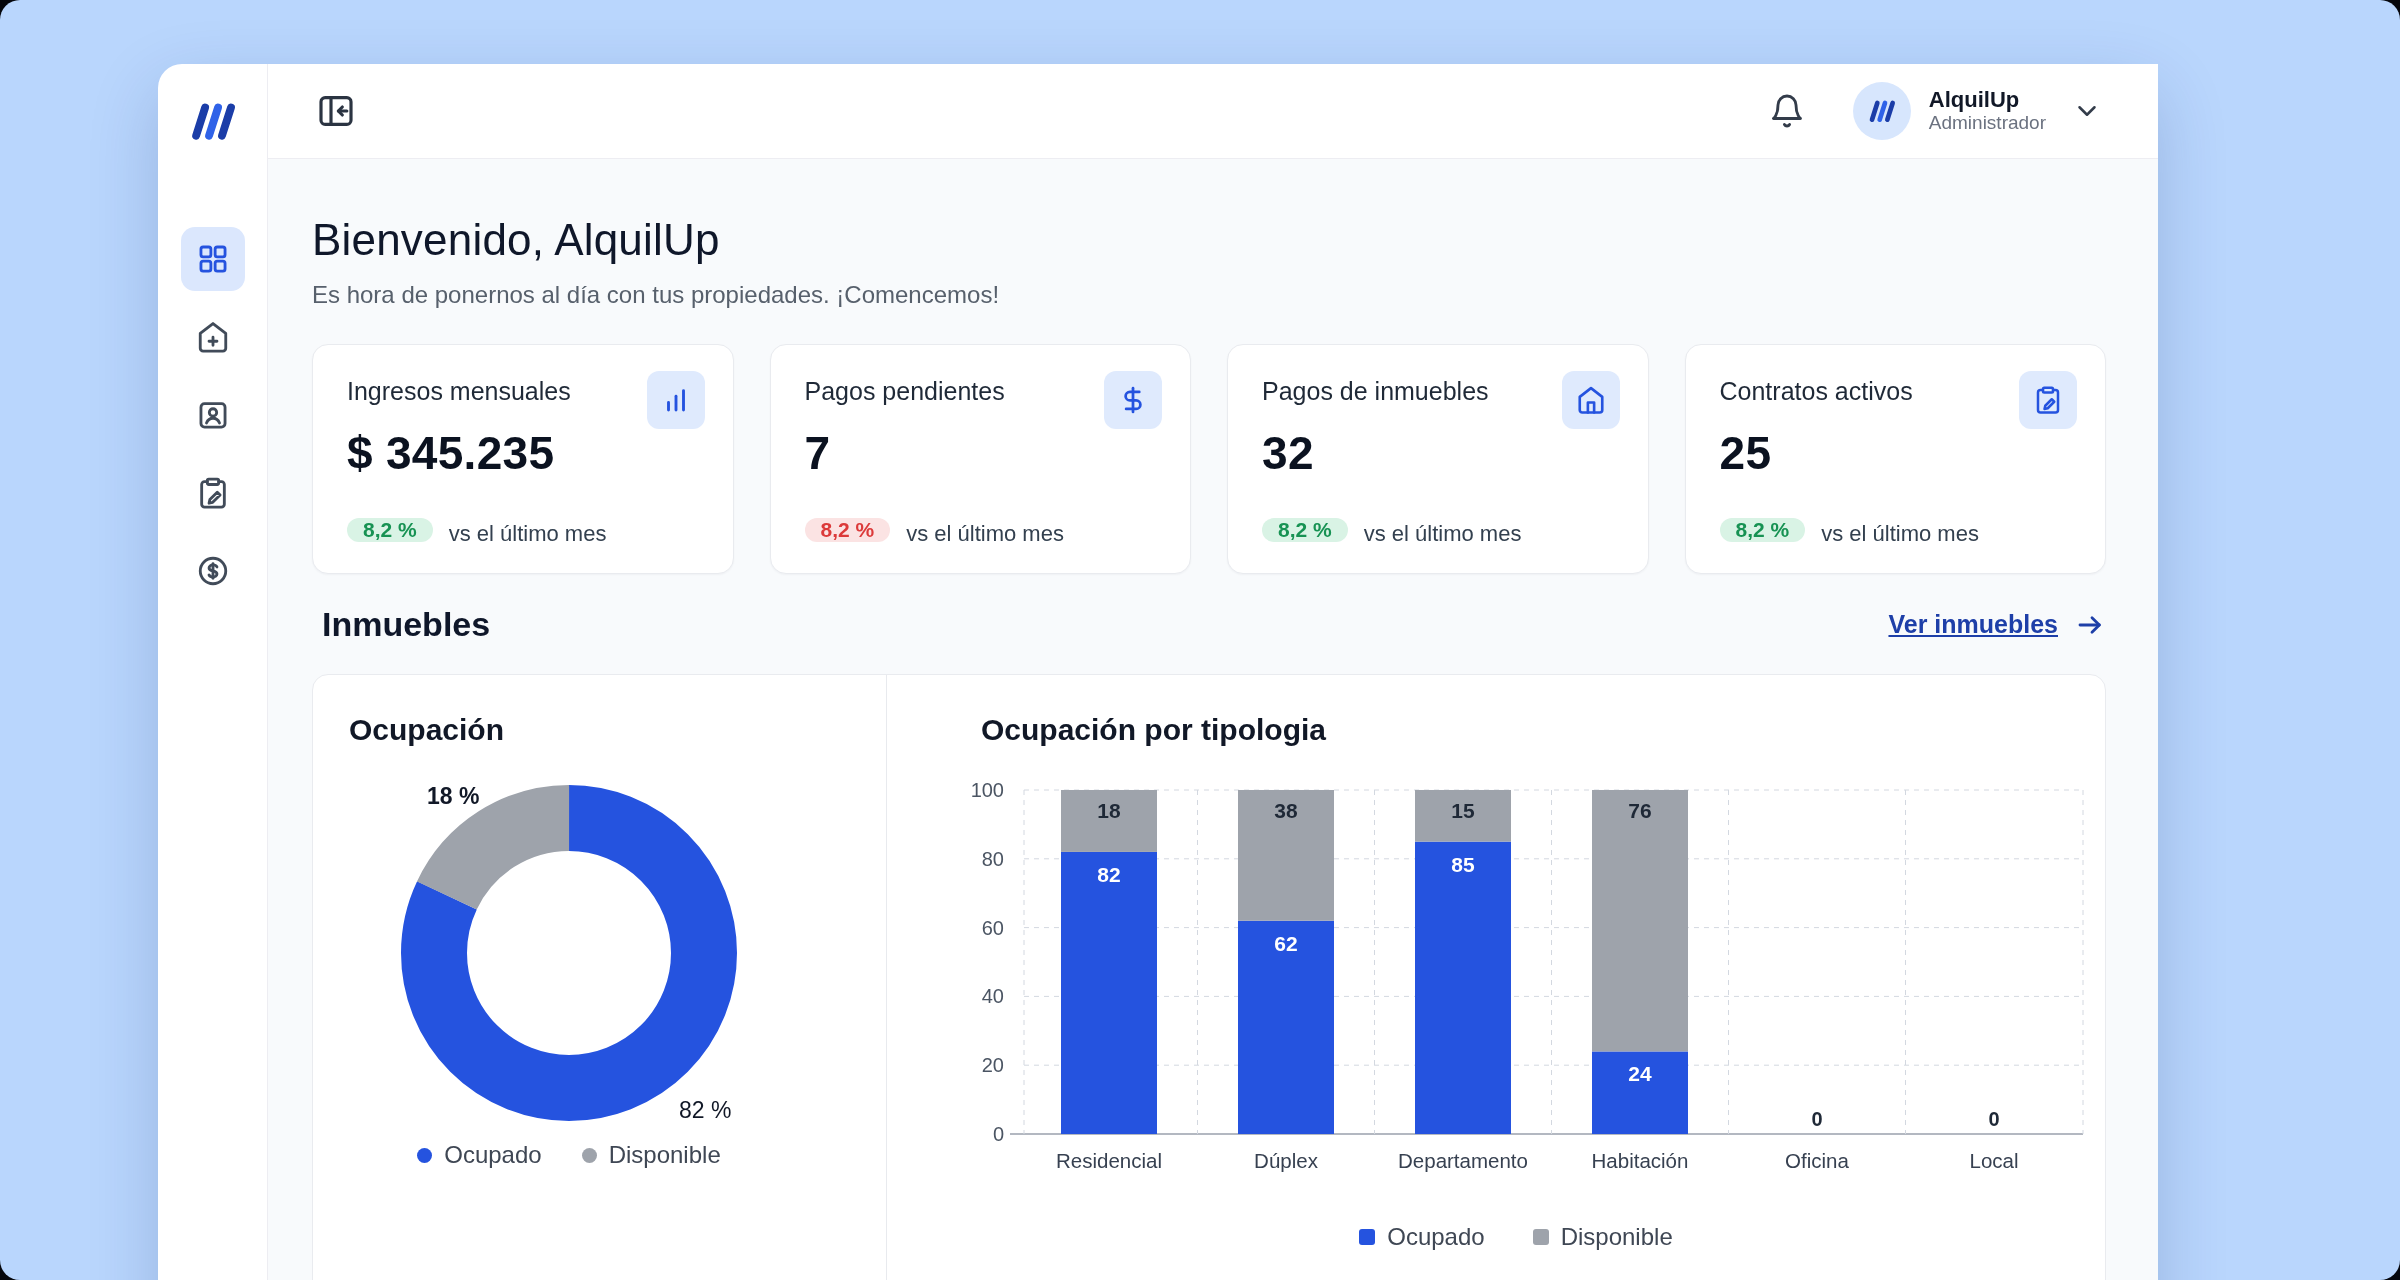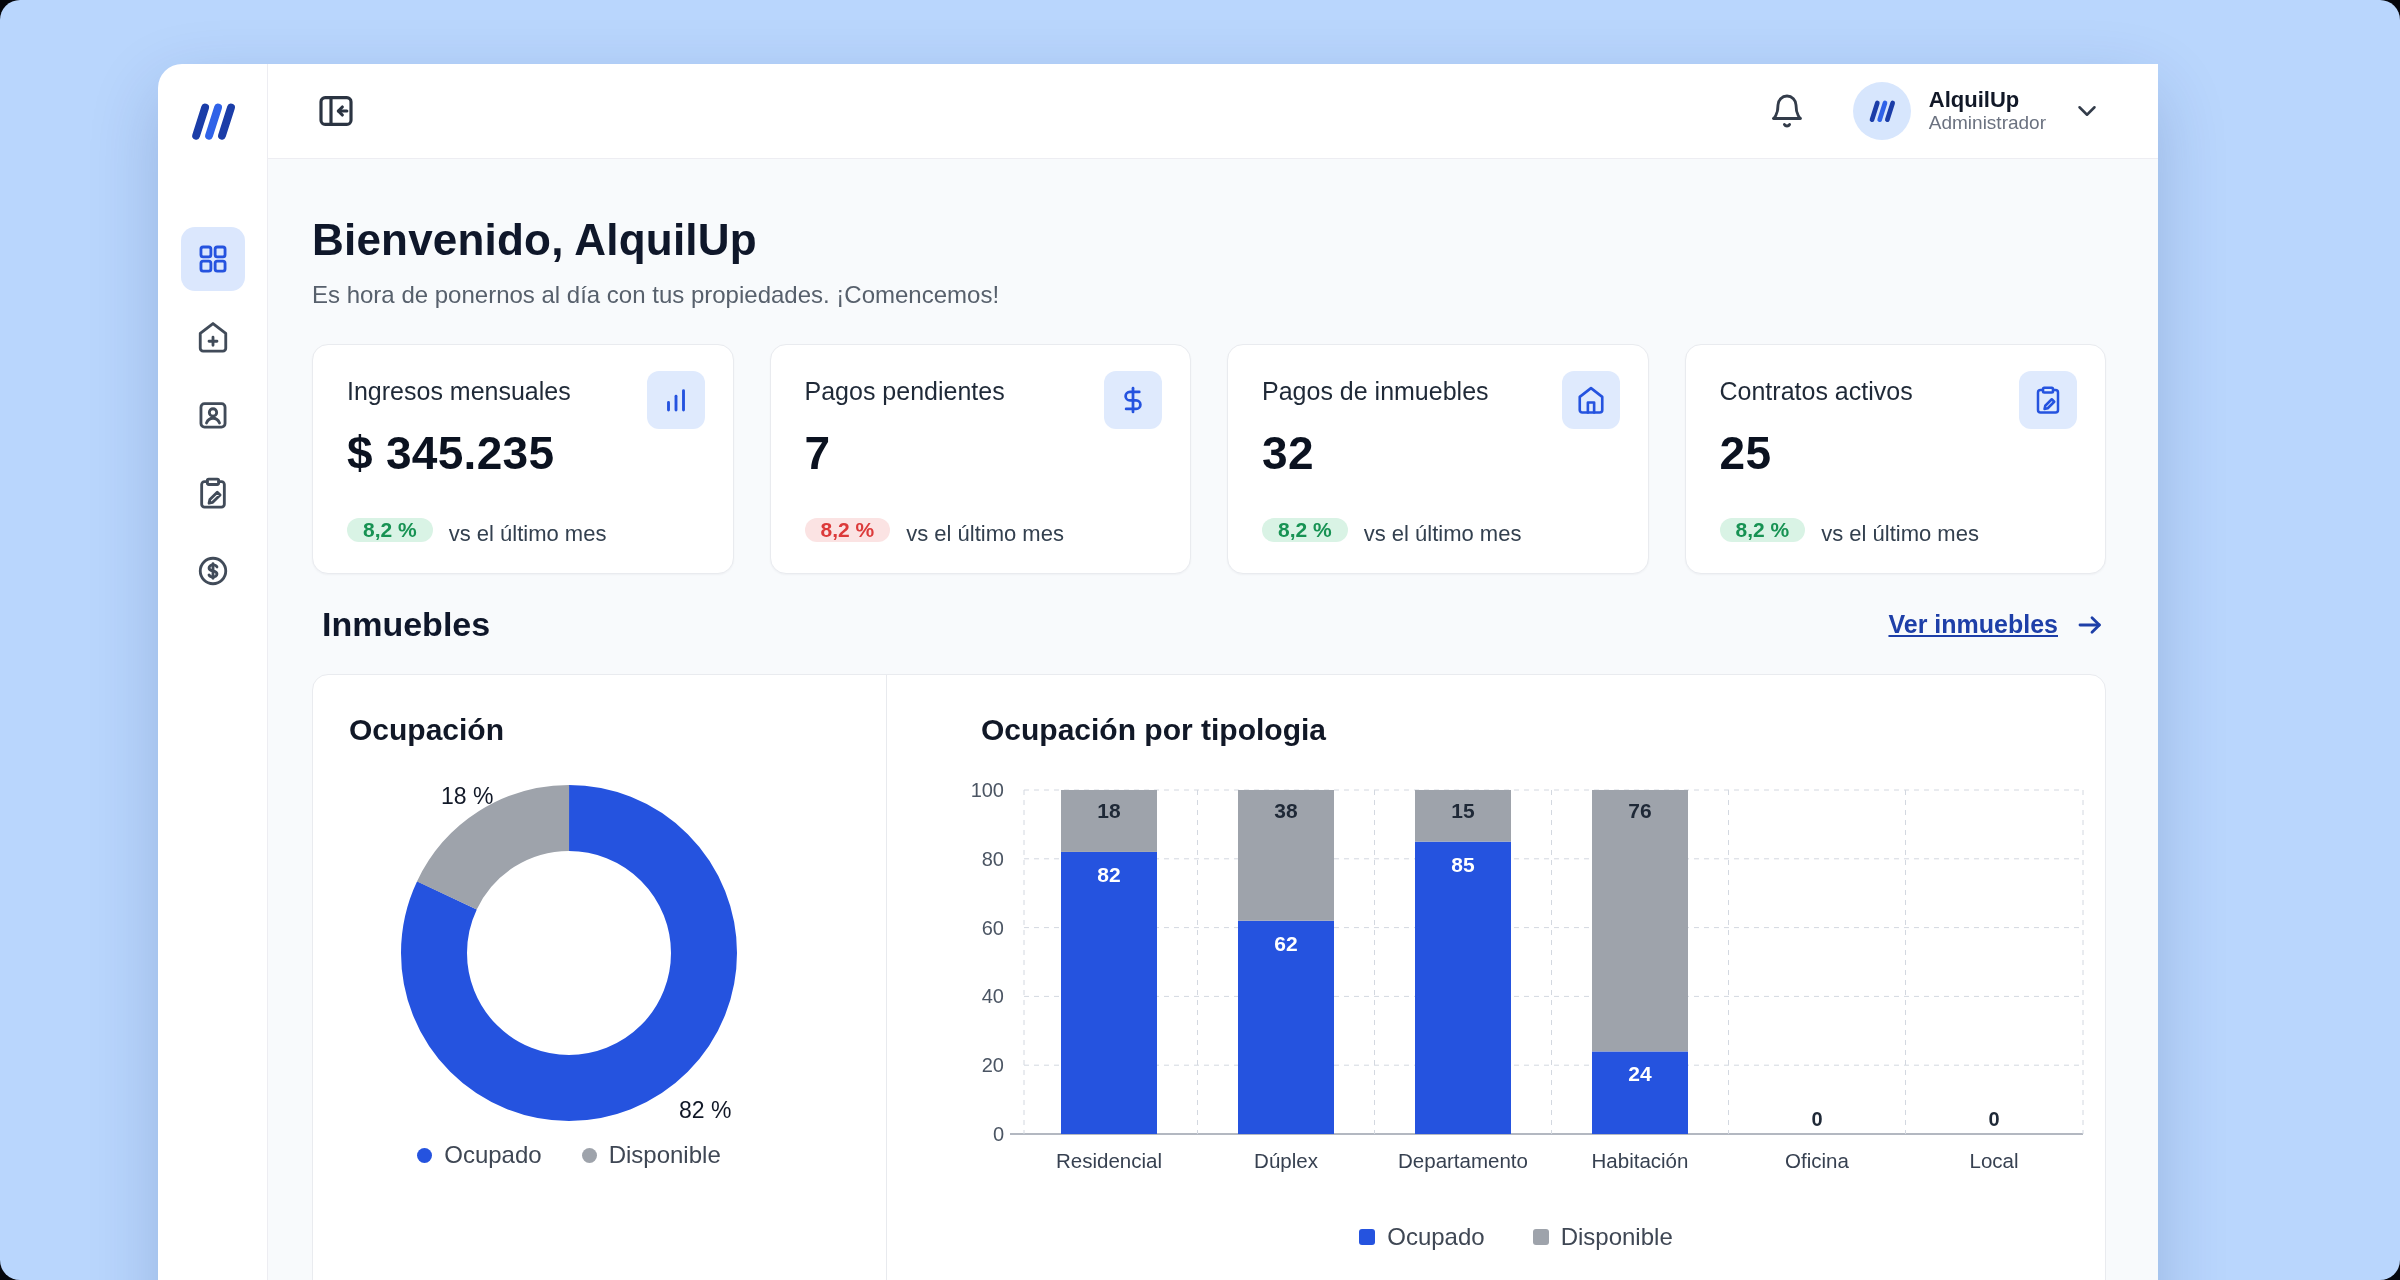--- a/index.html
+++ b/index.html
@@ -32,21 +32,21 @@
   .bell-btn{margin-right:48px; color:#333c4a;}
   .user-menu{display:flex; align-items:center; cursor:pointer;}
   .avatar{width:58px; height:58px; border-radius:50%; background:#d7e6fd; display:flex; align-items:center; justify-content:center;}
   .user-meta{margin-left:18px;}
   .user-name{font-size:22px; font-weight:700; color:#111827; line-height:1.15;}
   .user-role{font-size:19px; color:#6b7280; line-height:1.2;}
   .chev{margin-left:26px; color:#333c4a;}
 
   
   .main{position:absolute; left:110px; top:95px; right:0; bottom:0; background:#f8fafc;}
-  .welcome-title{position:absolute; left:44px; top:56px; font-size:44px; font-weight:700; color:#0f172a; letter-spacing:.2px;}
+  .welcome-title{position:absolute; left:44px; top:56px; font-size:44px; font-weight:400; color:#0f172a; letter-spacing:.2px;}
   .welcome-sub{position:absolute; left:44px; top:122px; font-size:24px; color:#57606c;}
   .export-btn{position:absolute; top:60px; right:52px; height:96px; padding:0 46px;
     background:var(--accent-dark); border:none; border-radius:10px; color:#fff;
     font-size:34px; font-weight:700; font-family:"Liberation Sans",sans-serif;
     display:flex; align-items:center; gap:24px; cursor:pointer; box-shadow:0 8px 18px rgba(30,63,168,.25);}
 
   .stats-row{position:absolute; left:44px; right:52px; top:185px; height:230px; display:flex; gap:36px;}
   .stat-card{flex:1; position:relative; background:#fff; border:1px solid #e9ebef; border-radius:16px;
     padding:32px 34px; box-shadow:0 1px 2px rgba(16,24,40,.04);}
   .stat-title{font-size:25px; font-weight:500; color:#1f2937;}
@@ -63,21 +63,21 @@
   .section-title{font-size:34px; font-weight:700; color:#0f172a;}
   .section-link{display:flex; align-items:center; gap:16px; color:var(--accent-dark); cursor:pointer; text-decoration:none;}
   .section-link .link-text{font-size:25px; font-weight:600; text-decoration:underline;}
 
   .charts-card{position:absolute; left:44px; right:52px; top:515px; height:760px;
     background:#fff; border:1px solid #e9ebef; border-radius:16px;}
   .chart-divider{position:absolute; left:573px; top:0; bottom:0; width:1px; background:#e8eaee;}
   .donut-title{position:absolute; left:36px; top:38px; font-size:30px; font-weight:600; color:#111827;}
   .donut-wrap{position:absolute; left:56px; top:78px; width:400px; height:400px;}
   .donut-callout{position:absolute; font-size:23px; font-weight:500; color:#111827;}
-  .donut-callout.top{left:72px; top:30px;}
+  .donut-callout.top{left:58px; top:30px;font-weight:bold;}
   .donut-callout.bottom{left:310px; top:344px;}
   .donut-legend{position:absolute; left:6px; top:466px; width:500px; display:flex; justify-content:center; gap:40px;}
   .leg-item{display:flex; align-items:center; gap:12px; font-size:24px; color:#3f4754;}
   .dot{width:15px; height:15px; border-radius:50%; background:var(--accent);}
   .dot.gray{background:var(--muted);}
   .sq{width:16px; height:16px; border-radius:3px; background:var(--accent);}
   .sq.gray{background:var(--muted);}
 
   .bars-title{position:absolute; left:668px; top:38px; font-size:30px; font-weight:600; color:#111827;text-align:right;}
   .bars-svg{position:absolute; left:628px; top:95px;}

